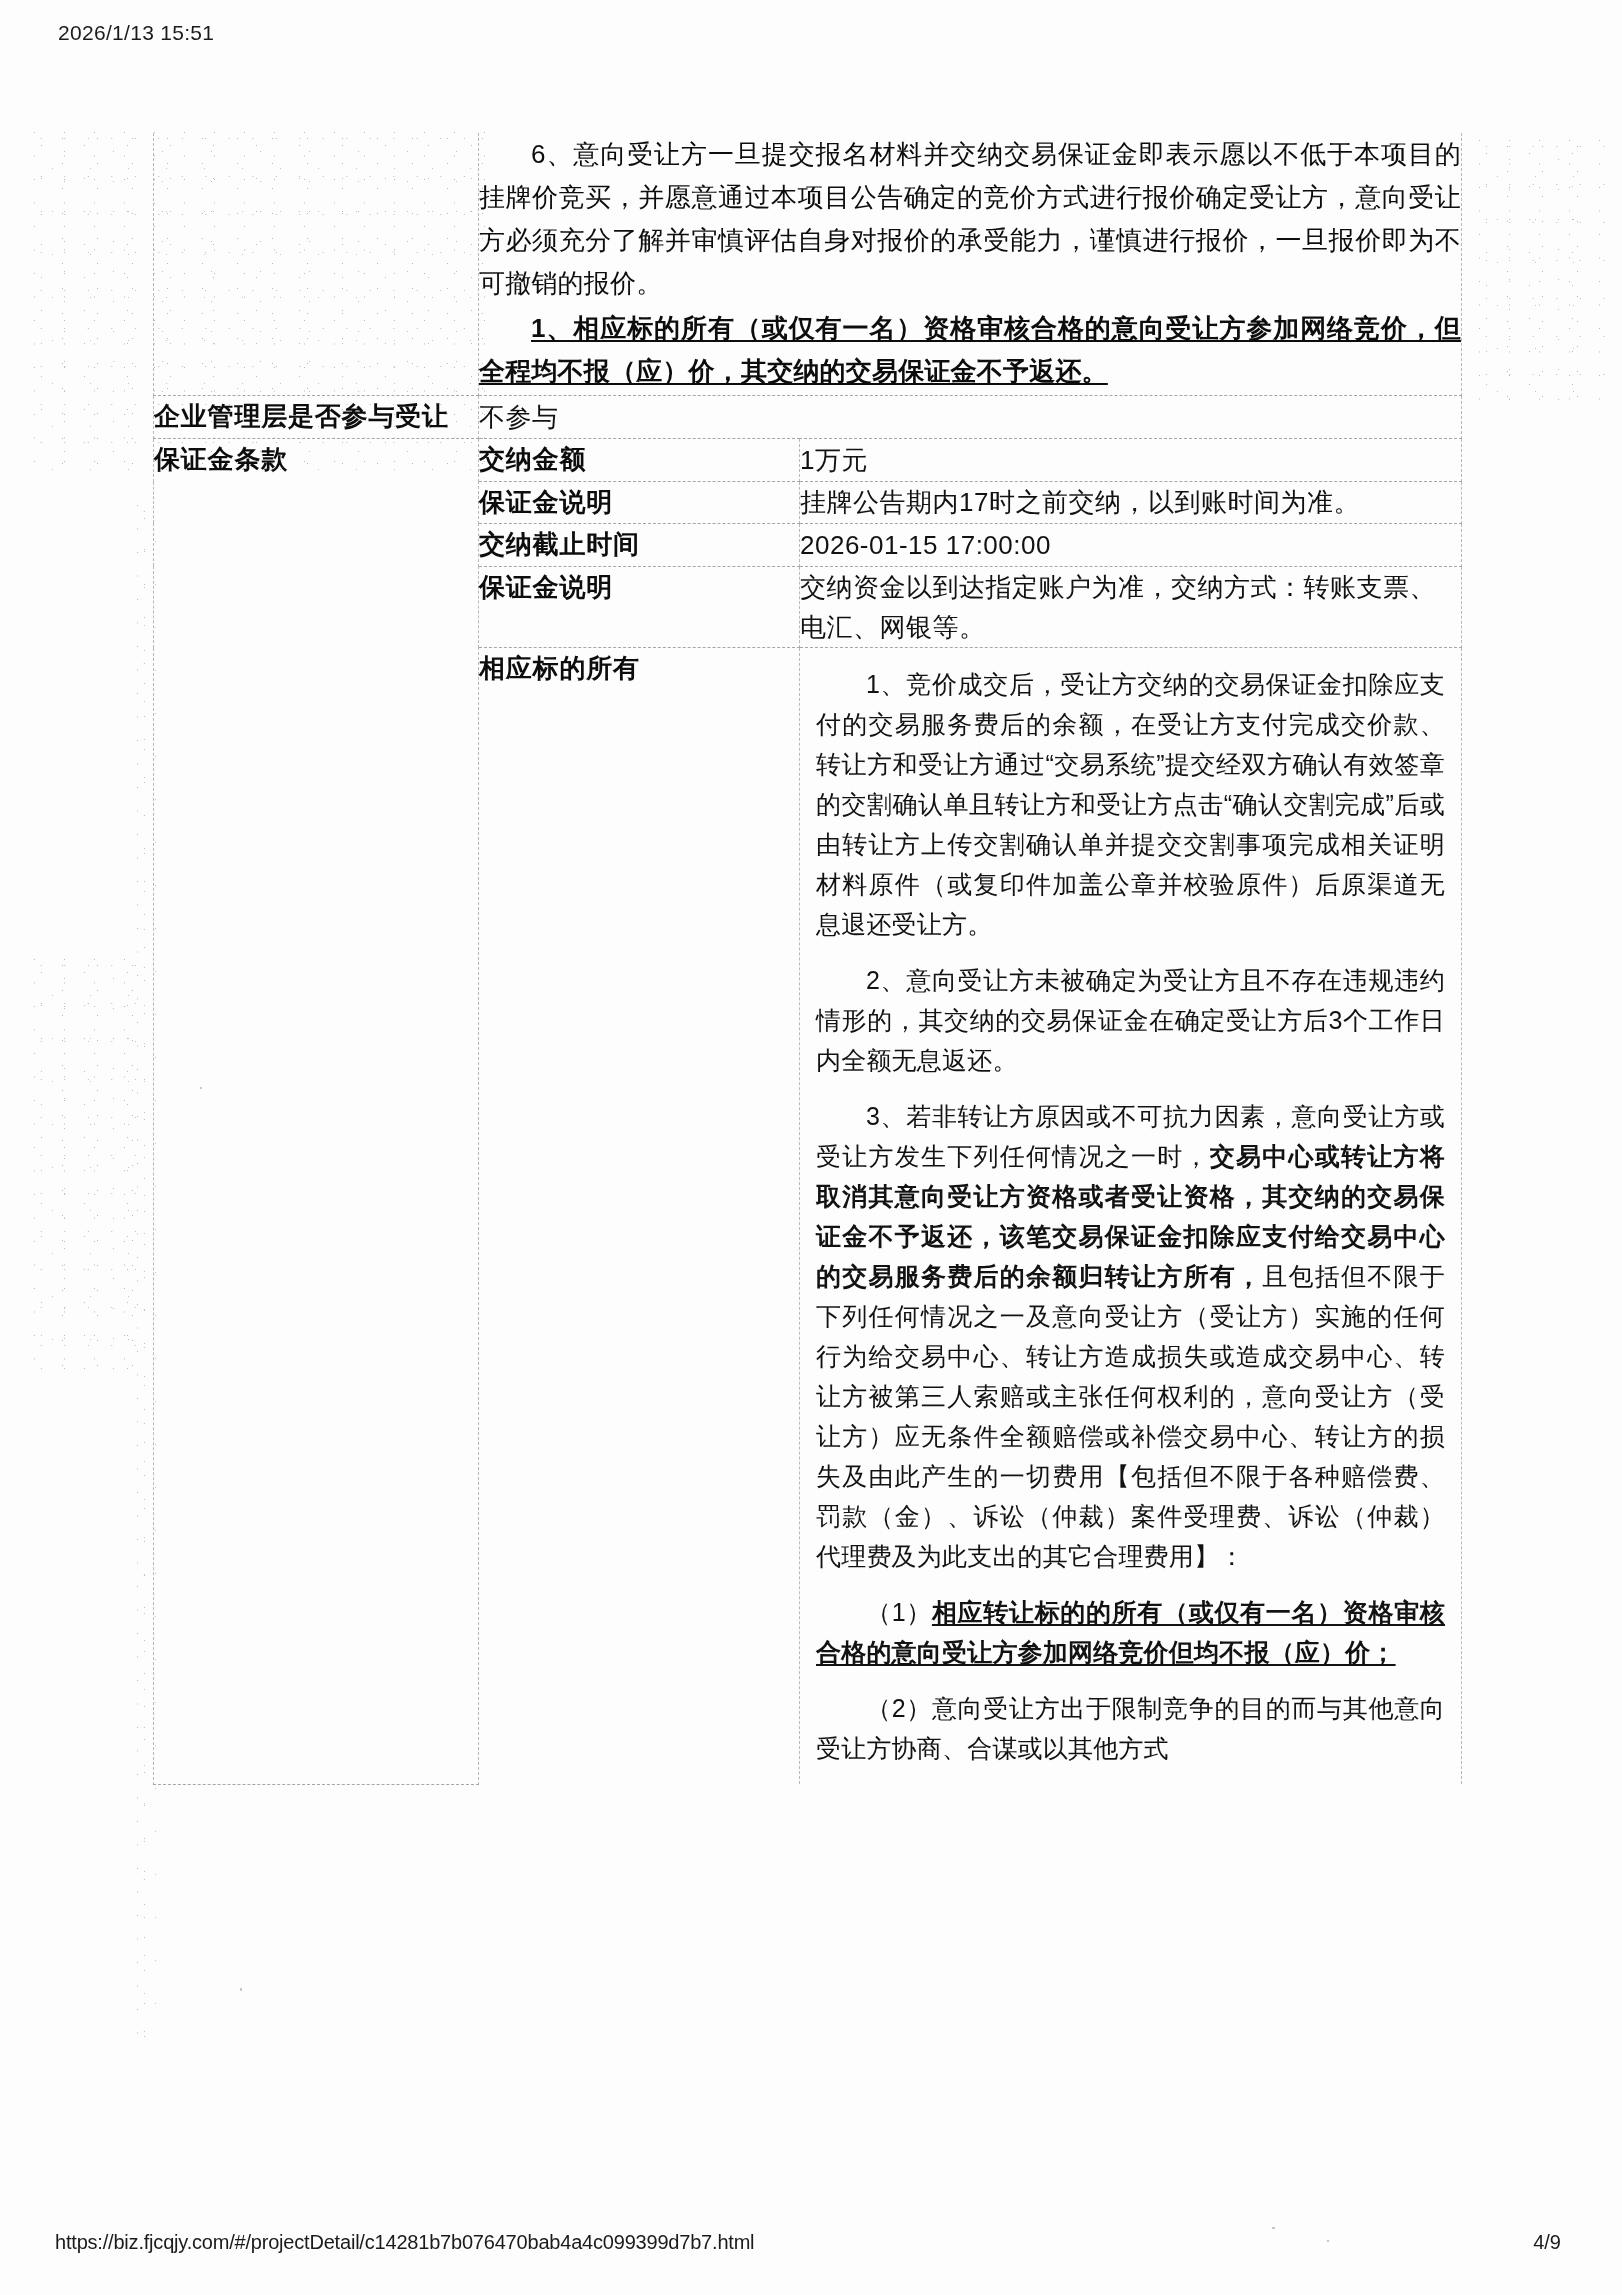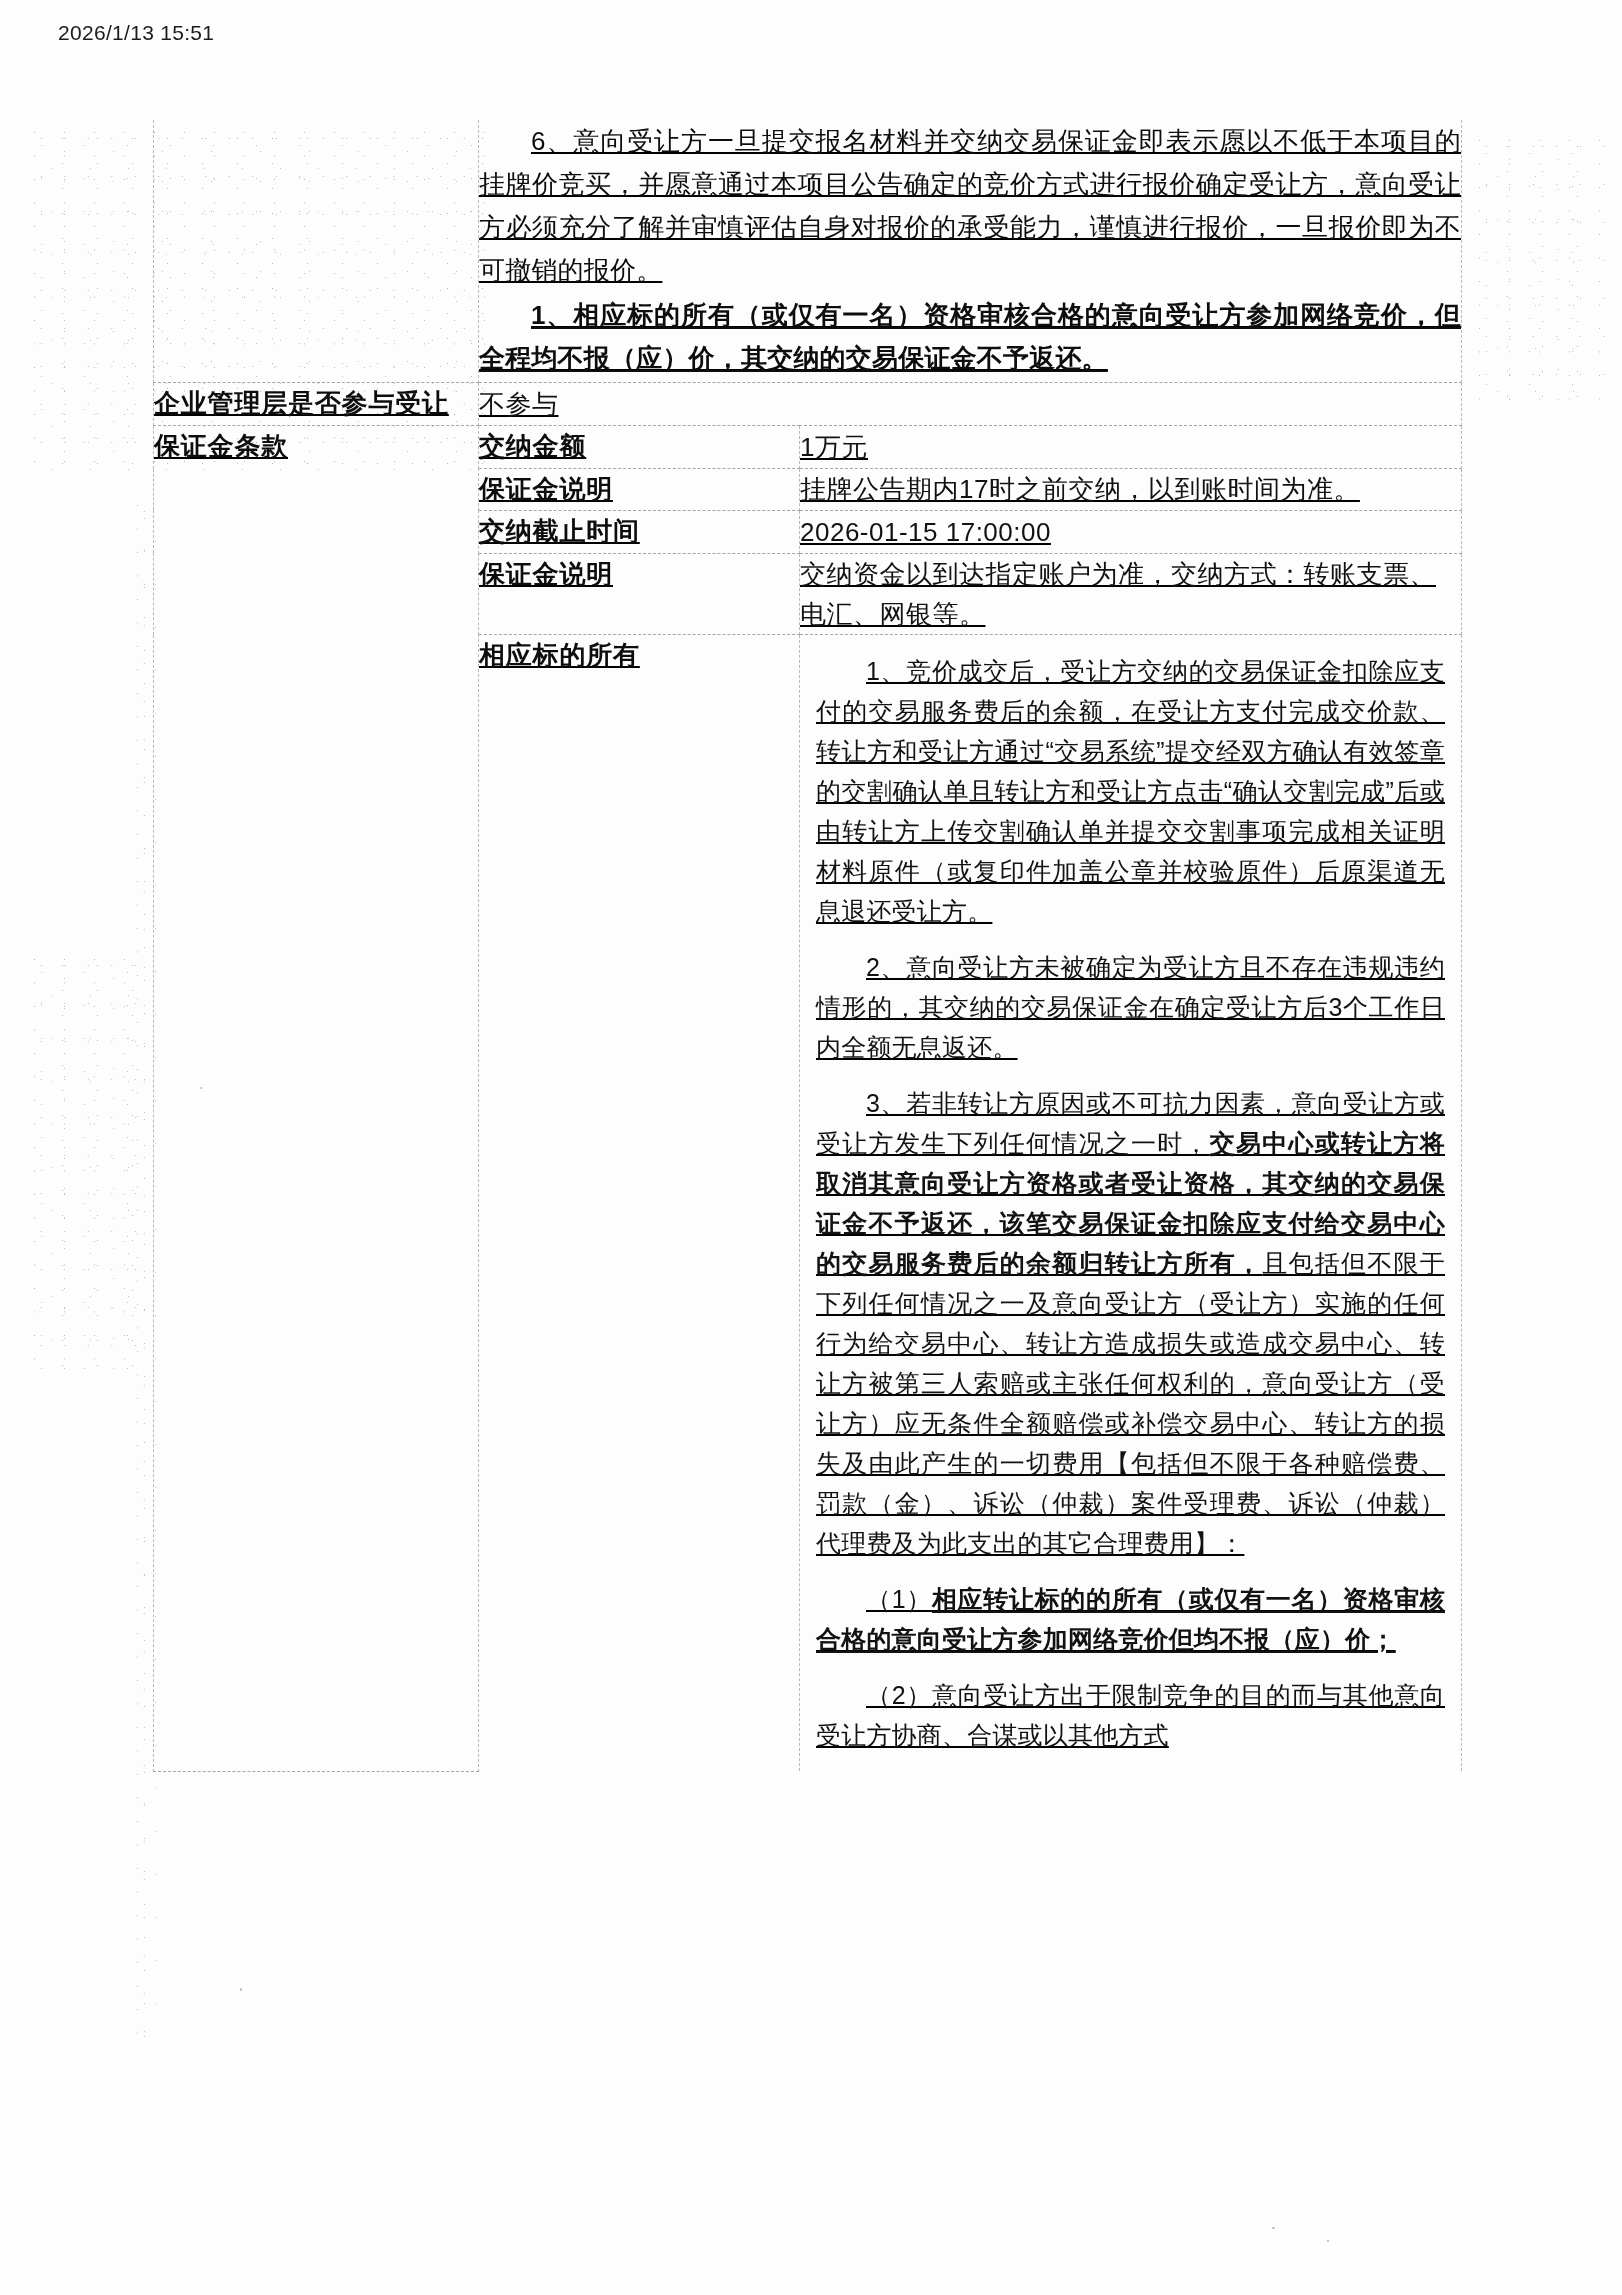--- a/index.html
+++ b/index.html
@@ -91,25 +91,24 @@
     top: 0;
     font-size: 20px;
     color: #1b1b1b;
     white-space: nowrap;
   }
 
   
   .doc-table {
     position: absolute;
     left: 153px;
-    top: 120px;
+    top: 133px;
     width: 1308px;
     border-collapse: collapse;
     table-layout: fixed;
-    text-decoration: underline;
   }
   .doc-table td {
     vertical-align: top;
     padding: 0;
     border-left: 0.8px dashed #b9b9b9;
     border-right: 0.8px dashed #b9b9b9;
     border-bottom: 0.8px dashed #a6a6a6;
     background: transparent;
   }
   .doc-table tr.no-bottom > td { border-bottom: none; }
@@ -264,15 +263,19 @@
               <span>（1）</span><span class="b u">相应转让标的的所有（或仅有一名）资格审核合格的意向受让方参加网络竞价但均不报（应）价；</span>
             </p>
             <p>（2）意向受让方出于限制竞争的目的而与其他意向受让方协商、合谋或以其他方式</p>
           </div>
         </td>
       </tr>
 
     </tbody>
   </table>
 
+  <div class="page-footer">
+    <div class="footer-url">https://biz.fjcqjy.com/#/projectDetail/c14281b7b076470bab4a4c099399d7b7.html</div>
+    <div class="footer-page">4/9</div>
+  </div>
 
 </div>
 
 
 </body></html>

